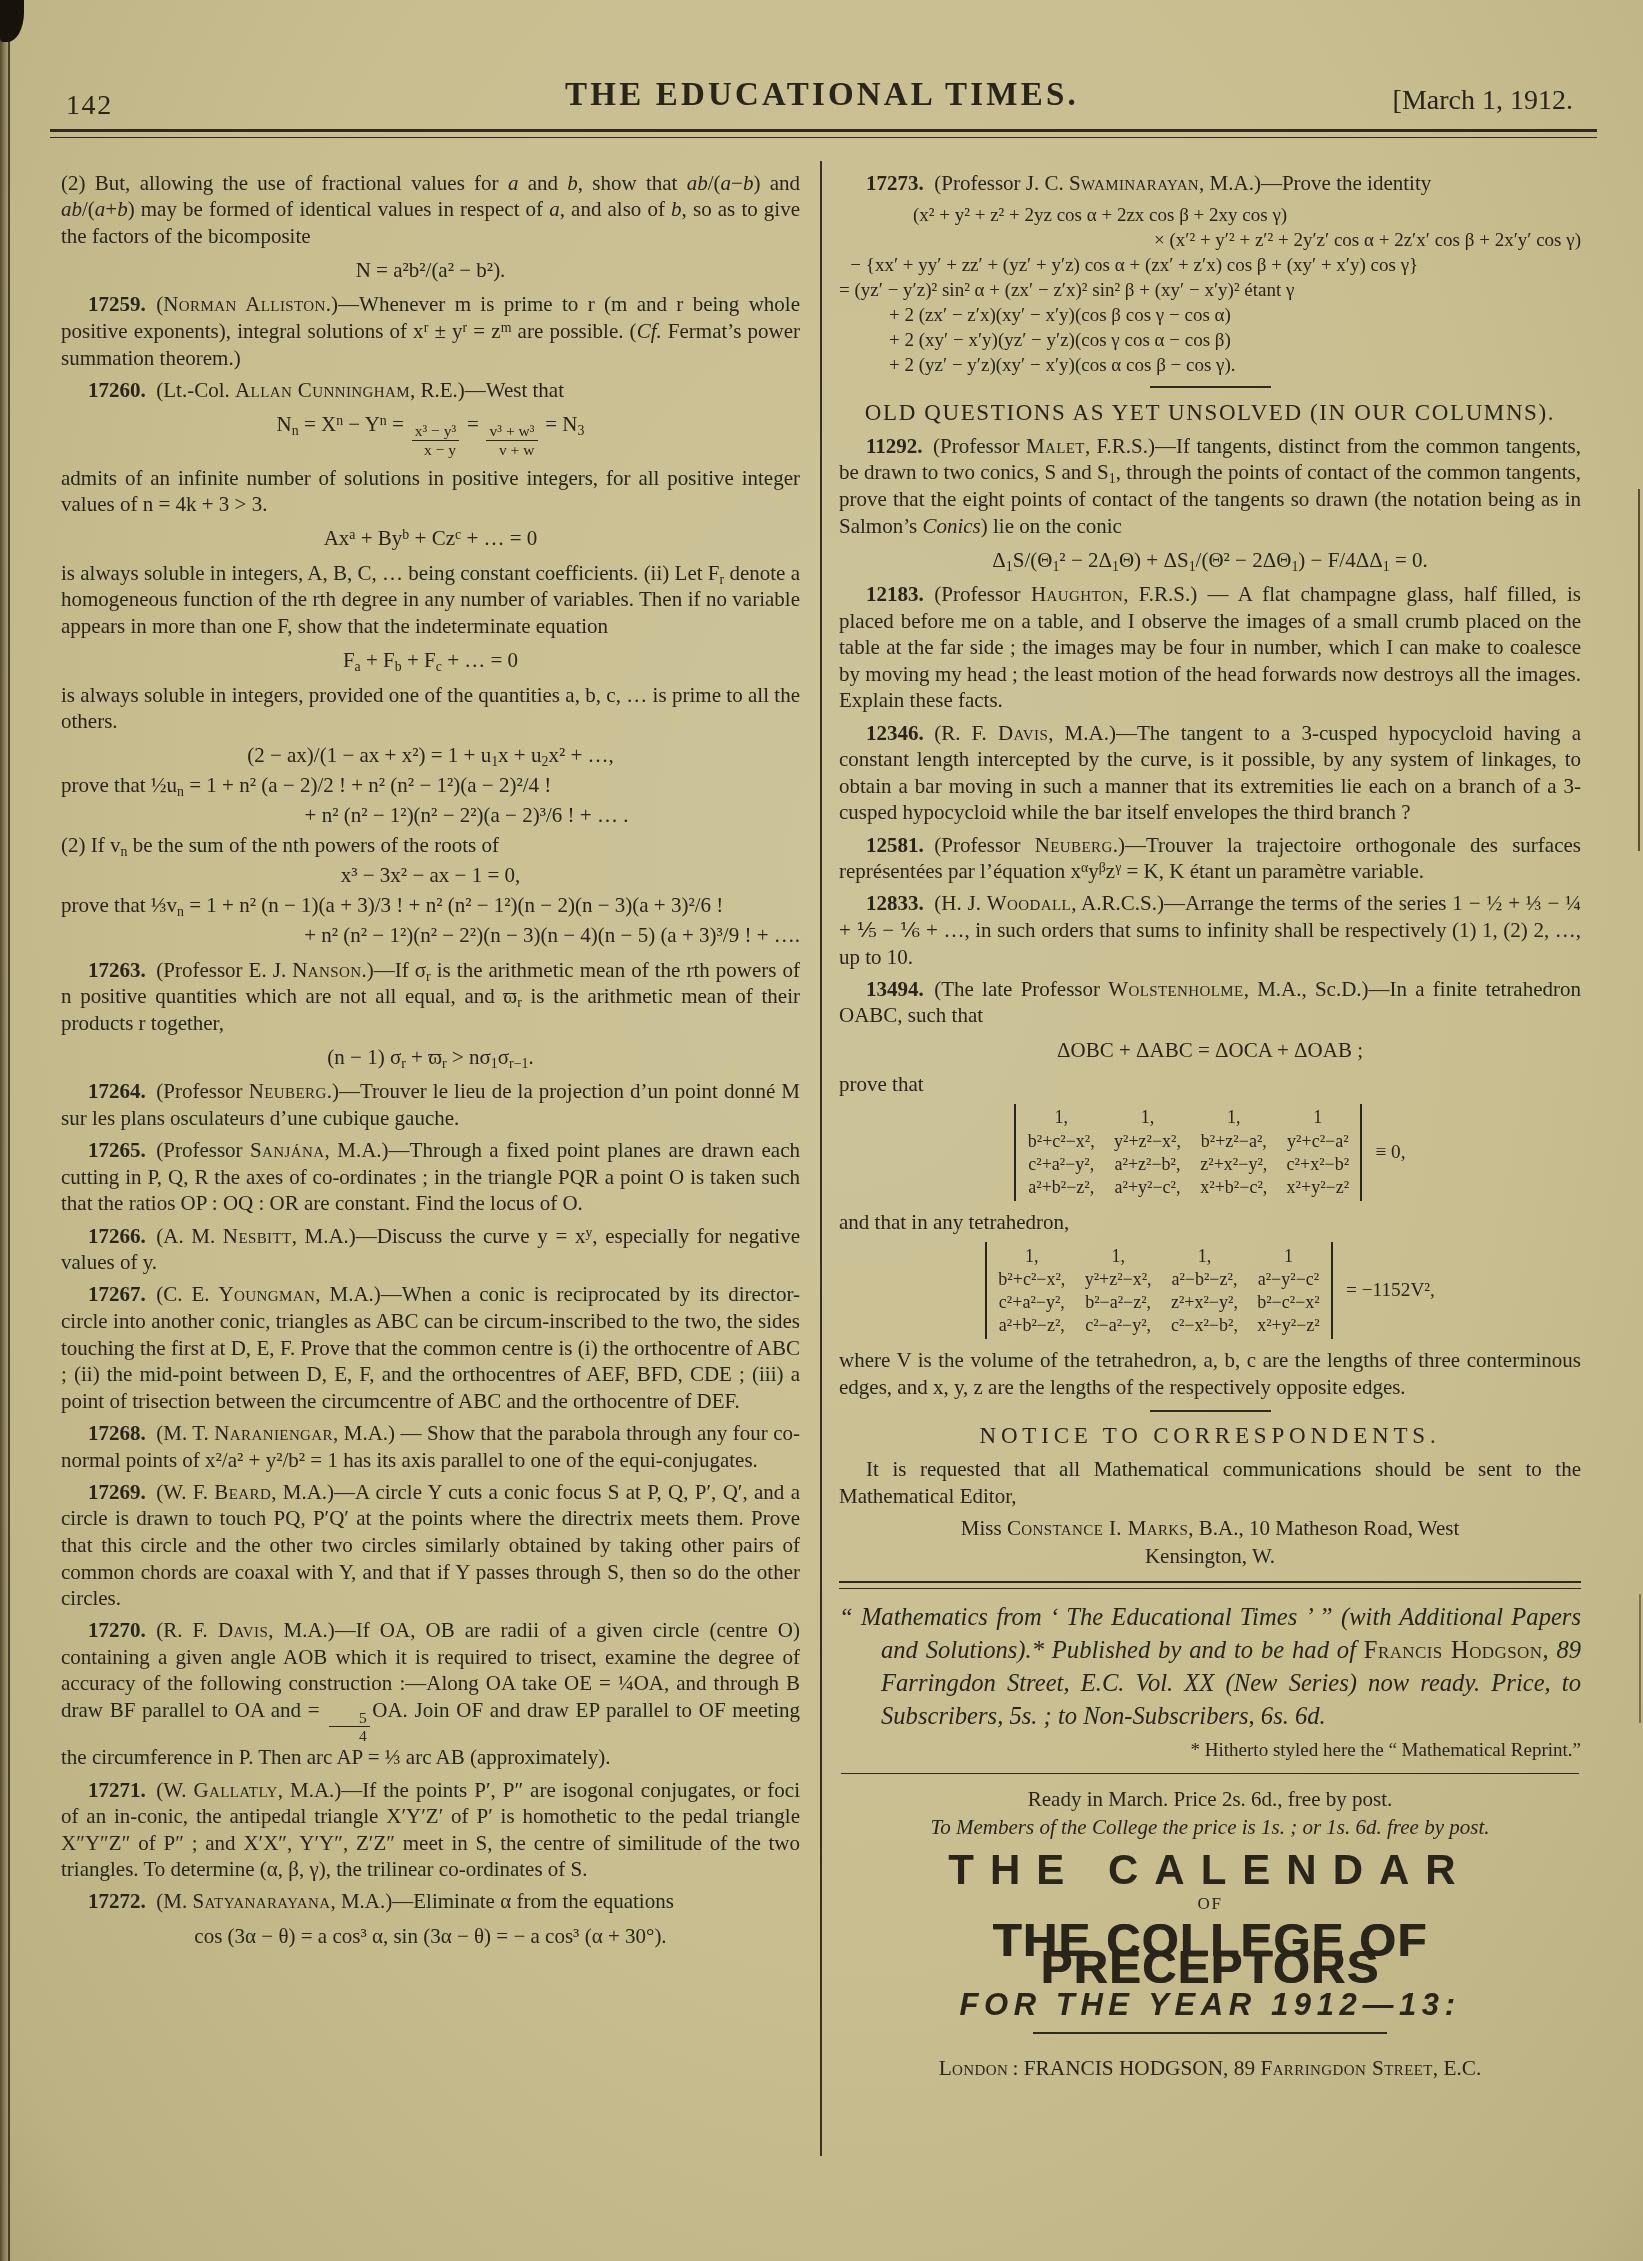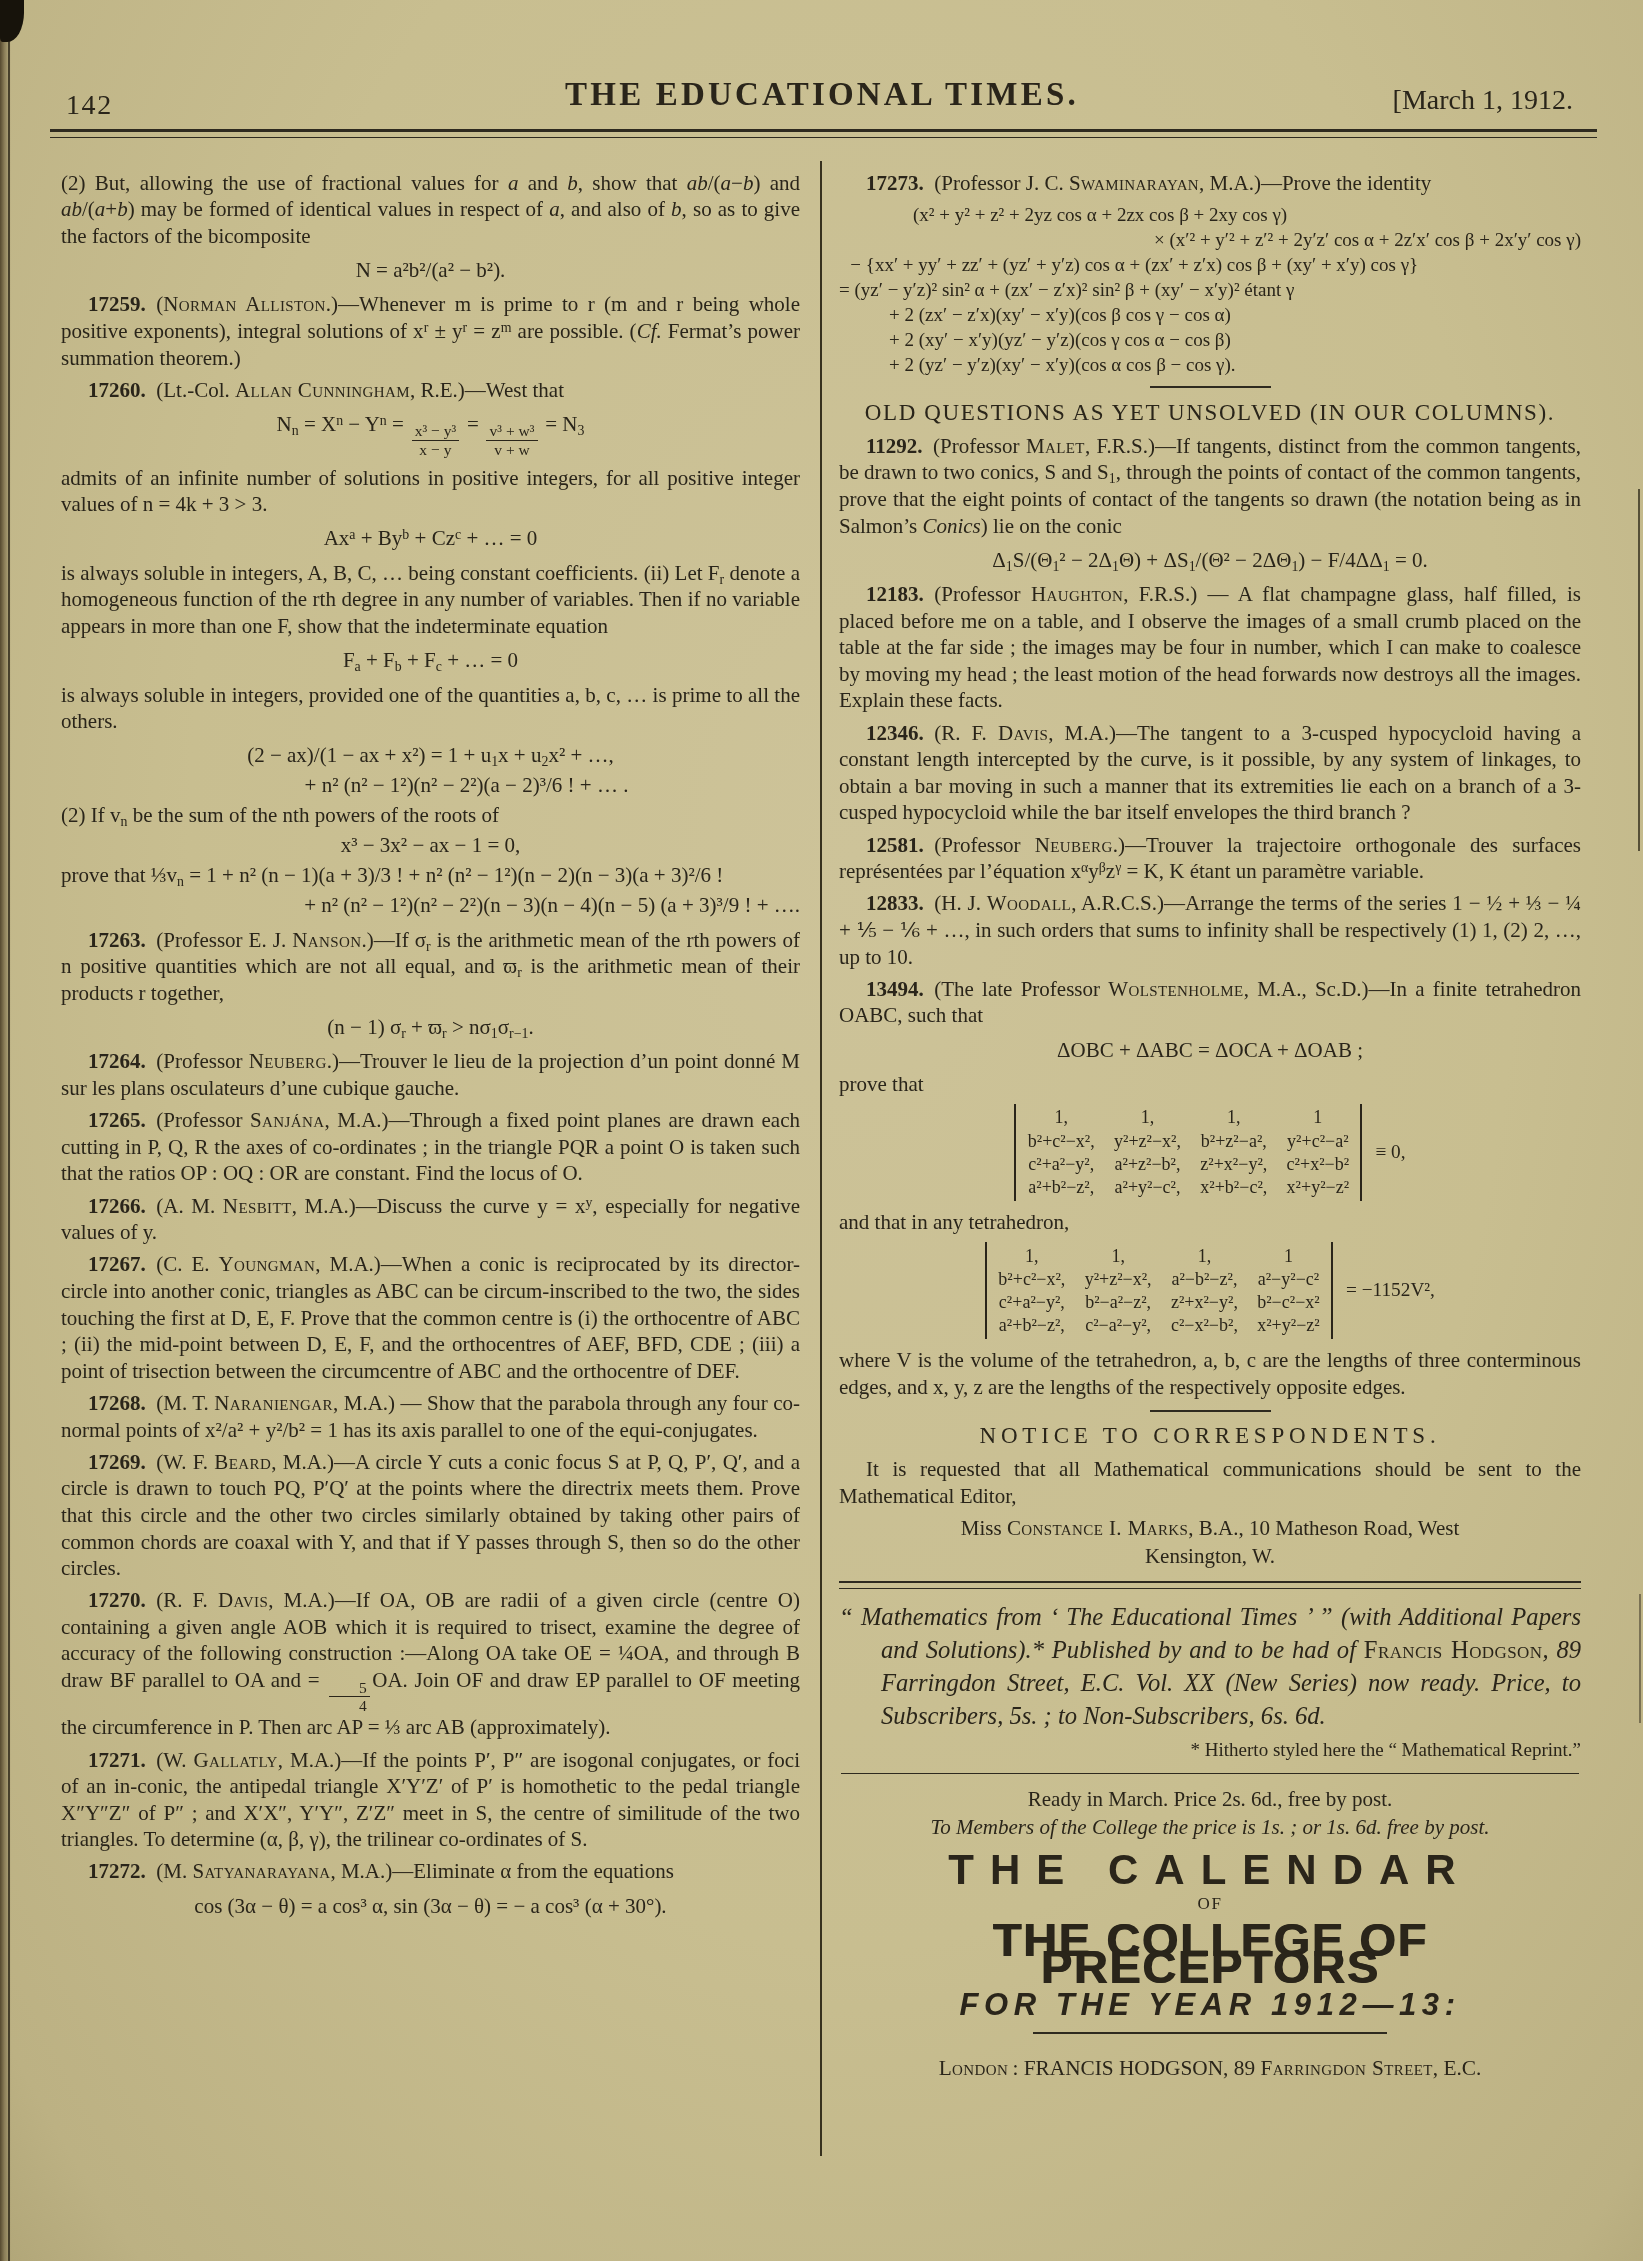--- a/index.html
+++ b/index.html
@@ -38,21 +38,21 @@
   .para.noind{text-indent:0;}
   .bd{font-weight:bold;}
   .it{font-style:italic;}
   .sc{font-variant:small-caps;letter-spacing:0.4px;}
 
   sup,sub{font-size:66%;line-height:0;}
   sub{vertical-align:-0.28em;}
   sup{vertical-align:0.45em;}
 
   .frac{display:inline-flex;flex-direction:column;vertical-align:-0.35em;text-align:center;
-    font-size:0.74em;line-height:1.12;margin:0 2.4px;}
+    font-size:0.74em;line-height:1.12;margin:0 2.4px;align-items:flex-end;}
   .frac .fn{border-bottom:1.6px solid currentColor;padding:0 3.2px;}
   .frac .fd{padding:0 3.2px;}
 
   .eq{margin:4.8px 0 6.4px;}
   .eqline{line-height:30px;}
   .al-c{text-align:center;}
   .al-l{text-align:left;}
   .al-r{text-align:right;}
   .eq.sm{font-size:19px;}
   .eq.sm .eqline{line-height:25px;}
@@ -124,20 +124,21 @@
     <div class="eq">
       <div class="eqline al-c">Ax<sup>a</sup> + By<sup>b</sup> + Cz<sup>c</sup> + …  =  0</div>
     </div>
     <p class="para noind"><span>is always soluble in integers, A, B, C, … being constant coefficients. (ii) Let F<sub>r</sub> denote a homogeneous function of the rth degree in any number of variables.  Then if no variable appears in more than one F, show that the indeterminate equation</span></p>
     <div class="eq">
       <div class="eqline al-c">F<sub>a</sub> + F<sub>b</sub> + F<sub>c</sub> + …  =  0</div>
     </div>
     <p class="para noind"><span>is always soluble in integers, provided one of the quantities a, b, c, … is prime to all the others.</span></p>
     <div class="eq">
       <div class="eqline al-c">(2 − ax)/(1 − ax + x²) = 1 + u<sub>1</sub>x + u<sub>2</sub>x² + …,</div>
+      <div class="eqline al-l">prove that  ½u<sub>n</sub> = 1 + n² (a − 2)/2 ! + n² (n² − 1²)(a − 2)²/4 !</div>
       <div class="eqline al-c" style="padding-left: 72px;">+ n² (n² − 1²)(n² − 2²)(a − 2)³/6 ! + … .</div>
       <div class="eqline al-l">(2) If v<sub>n</sub> be the sum of the nth powers of the roots of</div>
       <div class="eqline al-c">x³ − 3x² − ax − 1 = 0,</div>
       <div class="eqline al-l">prove that  ⅓v<sub>n</sub> = 1 + n² (n − 1)(a + 3)/3 ! + n² (n² − 1²)(n − 2)(n − 3)(a + 3)²/6 !</div>
       <div class="eqline al-r">+ n² (n² − 1²)(n² − 2²)(n − 3)(n − 4)(n − 5) (a + 3)³/9 ! + ….</div>
     </div>
     <p class="para"><span class="bd">17263.</span><span> (Professor E. J. </span><span class="sc">Nanson</span><span>.)—If σ<sub>r</sub> is the arithmetic mean of the rth powers of n positive quantities which are not all equal, and ϖ<sub>r</sub> is the arithmetic mean of their products r together,</span></p>
     <div class="eq">
       <div class="eqline al-c">(n − 1) σ<sub>r</sub> + ϖ<sub>r</sub>  &gt;  nσ<sub>1</sub>σ<sub>r−1</sub>.</div>
     </div>

